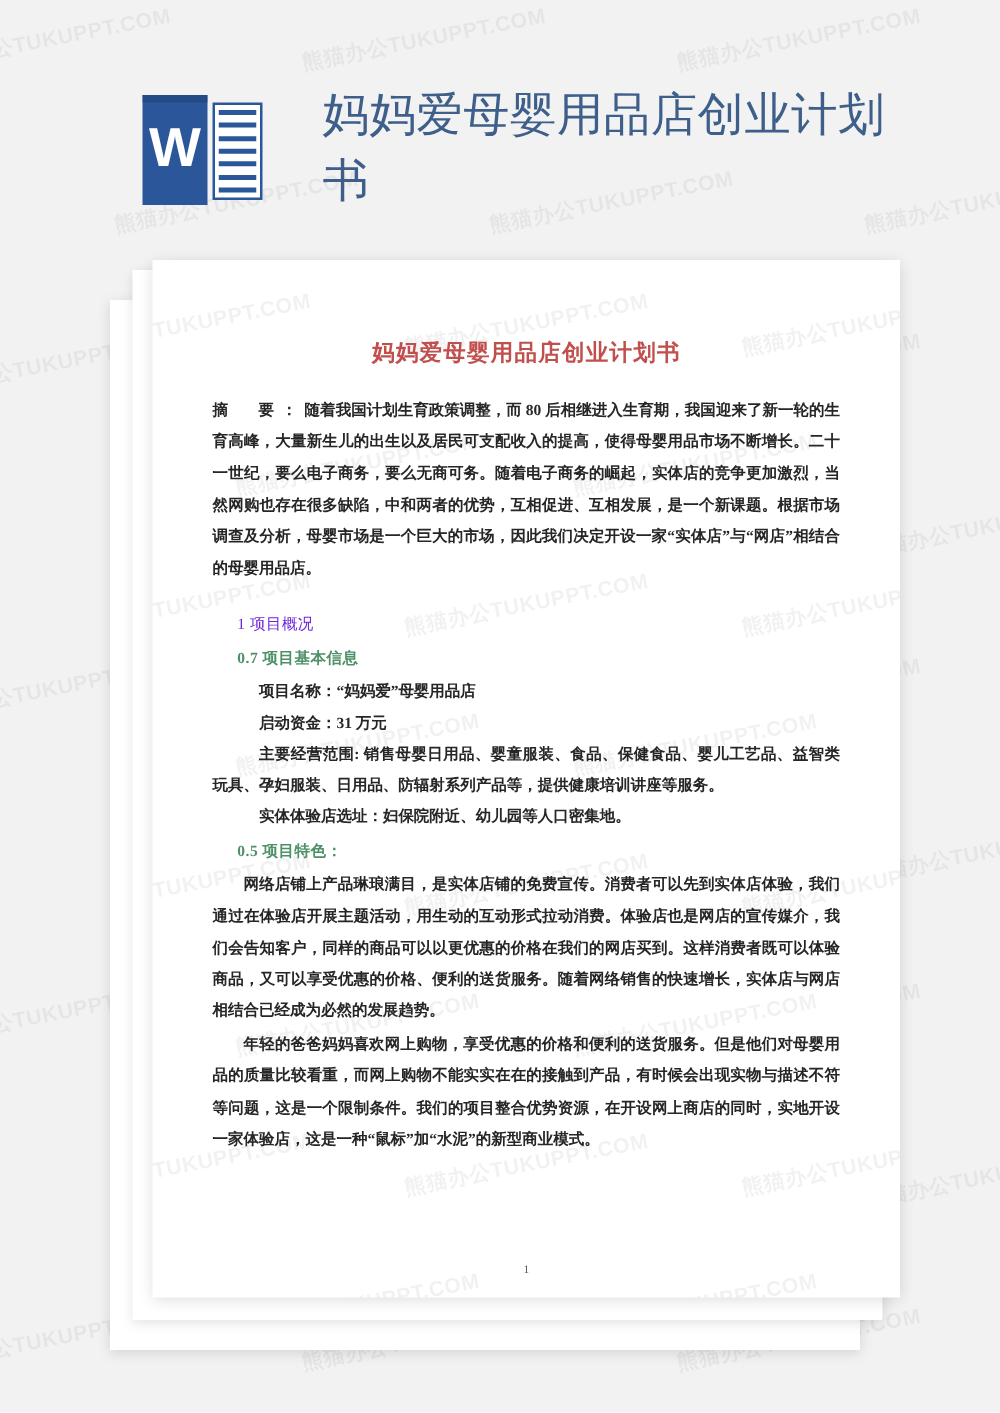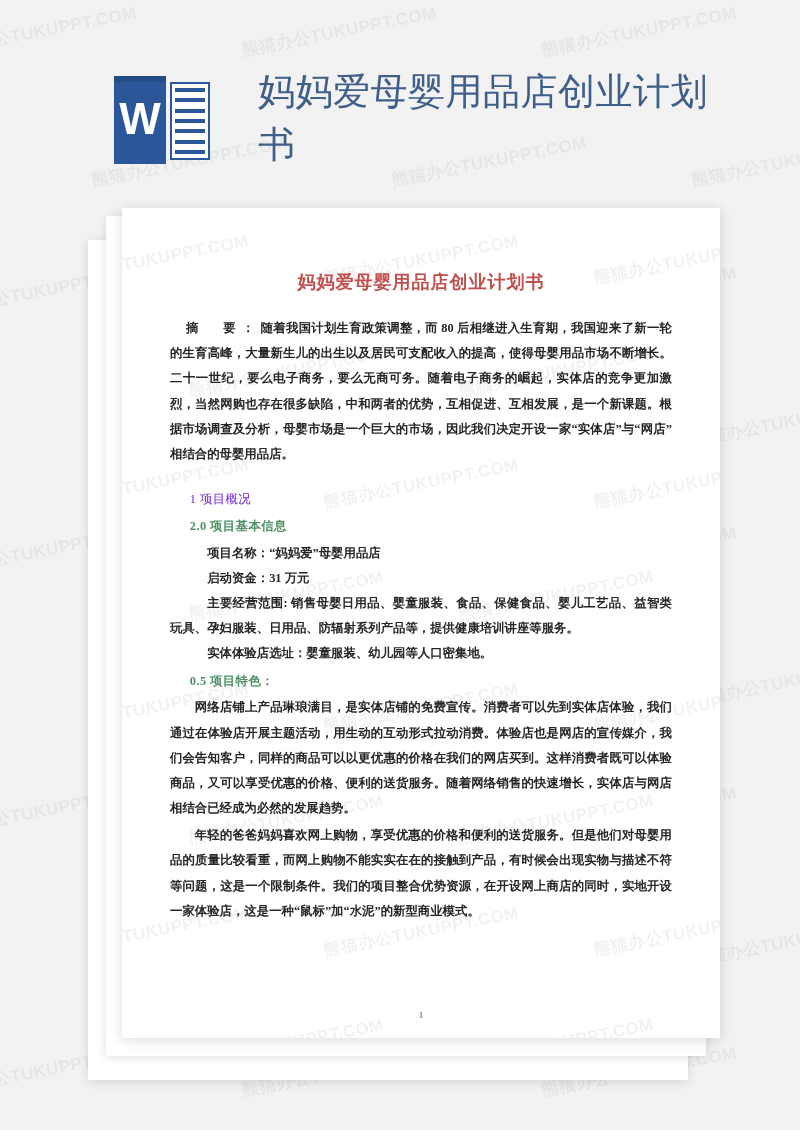--- a/index.html
+++ b/index.html
@@ -192,21 +192,20 @@
     font-size: 12.4px;
     line-height: 2.03;
     color: #262626;
     text-align: justify;
     text-justify: inter-character;
     font-weight: 600;
   }
   p.para .lead {
     letter-spacing: 6px;
     font-weight: 700;
-    margin-left: 16px;
   }
   .indent { text-indent: 2em; }
 
   h2.h-red {
     margin: 20px 0 2px 0;
     font-size: 12.4px;
     line-height: 2.0;
     color: #6d28d9;
     font-weight: 400;
     text-indent: 1.6em;
@@ -342,26 +341,26 @@
 
     <div class="sheet-inner">
       <div class="doc-body">
 
         <div class="paper-title">妈妈爱母婴用品店创业计划书</div>
 
         <p class="para"><span class="lead">摘　要：</span><span>随着我国计划生育政策调整，而 80 后相继进入生育期，我国迎来了新一轮的生育高峰，大量新生儿的出生以及居民可支配收入的提高，使得母婴用品市场不断增长。二十一世纪，要么电子商务，要么无商可务。随着电子商务的崛起，实体店的竞争更加激烈，当然网购也存在很多缺陷，中和两者的优势，互相促进、互相发展，是一个新课题。根据市场调查及分析，母婴市场是一个巨大的市场，因此我们决定开设一家“实体店”与“网店”相结合的母婴用品店。</span></p>
 
         <h2 class="h-red">1  项目概况</h2>
 
-        <h3 class="h-green">2.0  项目基本信息</h3>
+        <h3 class="h-green">0.7  项目基本信息</h3>
 
         <p class="info-line">项目名称：“妈妈爱”母婴用品店</p>
         <p class="info-line">启动资金：31 万元</p>
         <p class="range-line">主要经营范围: 销售母婴日用品、婴童服装、食品、保健食品、婴儿工艺品、益智类玩具、孕妇服装、日用品、防辐射系列产品等，提供健康培训讲座等服务。</p>
-        <p class="center-line">实体体验店选址：婴童服装、幼儿园等人口密集地。</p>
+        <p class="center-line">实体体验店选址：妇保院附近、幼儿园等人口密集地。</p>
 
         <h3 class="h-green">0.5  项目特色：</h3>
 
         <p class="para indent">网络店铺上产品琳琅满目，是实体店铺的免费宣传。消费者可以先到实体店体验，我们通过在体验店开展主题活动，用生动的互动形式拉动消费。体验店也是网店的宣传媒介，我们会告知客户，同样的商品可以以更优惠的价格在我们的网店买到。这样消费者既可以体验商品，又可以享受优惠的价格、便利的送货服务。随着网络销售的快速增长，实体店与网店相结合已经成为必然的发展趋势。</p>
         <p class="para indent">年轻的爸爸妈妈喜欢网上购物，享受优惠的价格和便利的送货服务。但是他们对母婴用品的质量比较看重，而网上购物不能实实在在的接触到产品，有时候会出现实物与描述不符等问题，这是一个限制条件。我们的项目整合优势资源，在开设网上商店的同时，实地开设一家体验店，这是一种“鼠标”加“水泥”的新型商业模式。</p>
 
       </div>
     </div>
 
     <div class="page-number">1</div>

